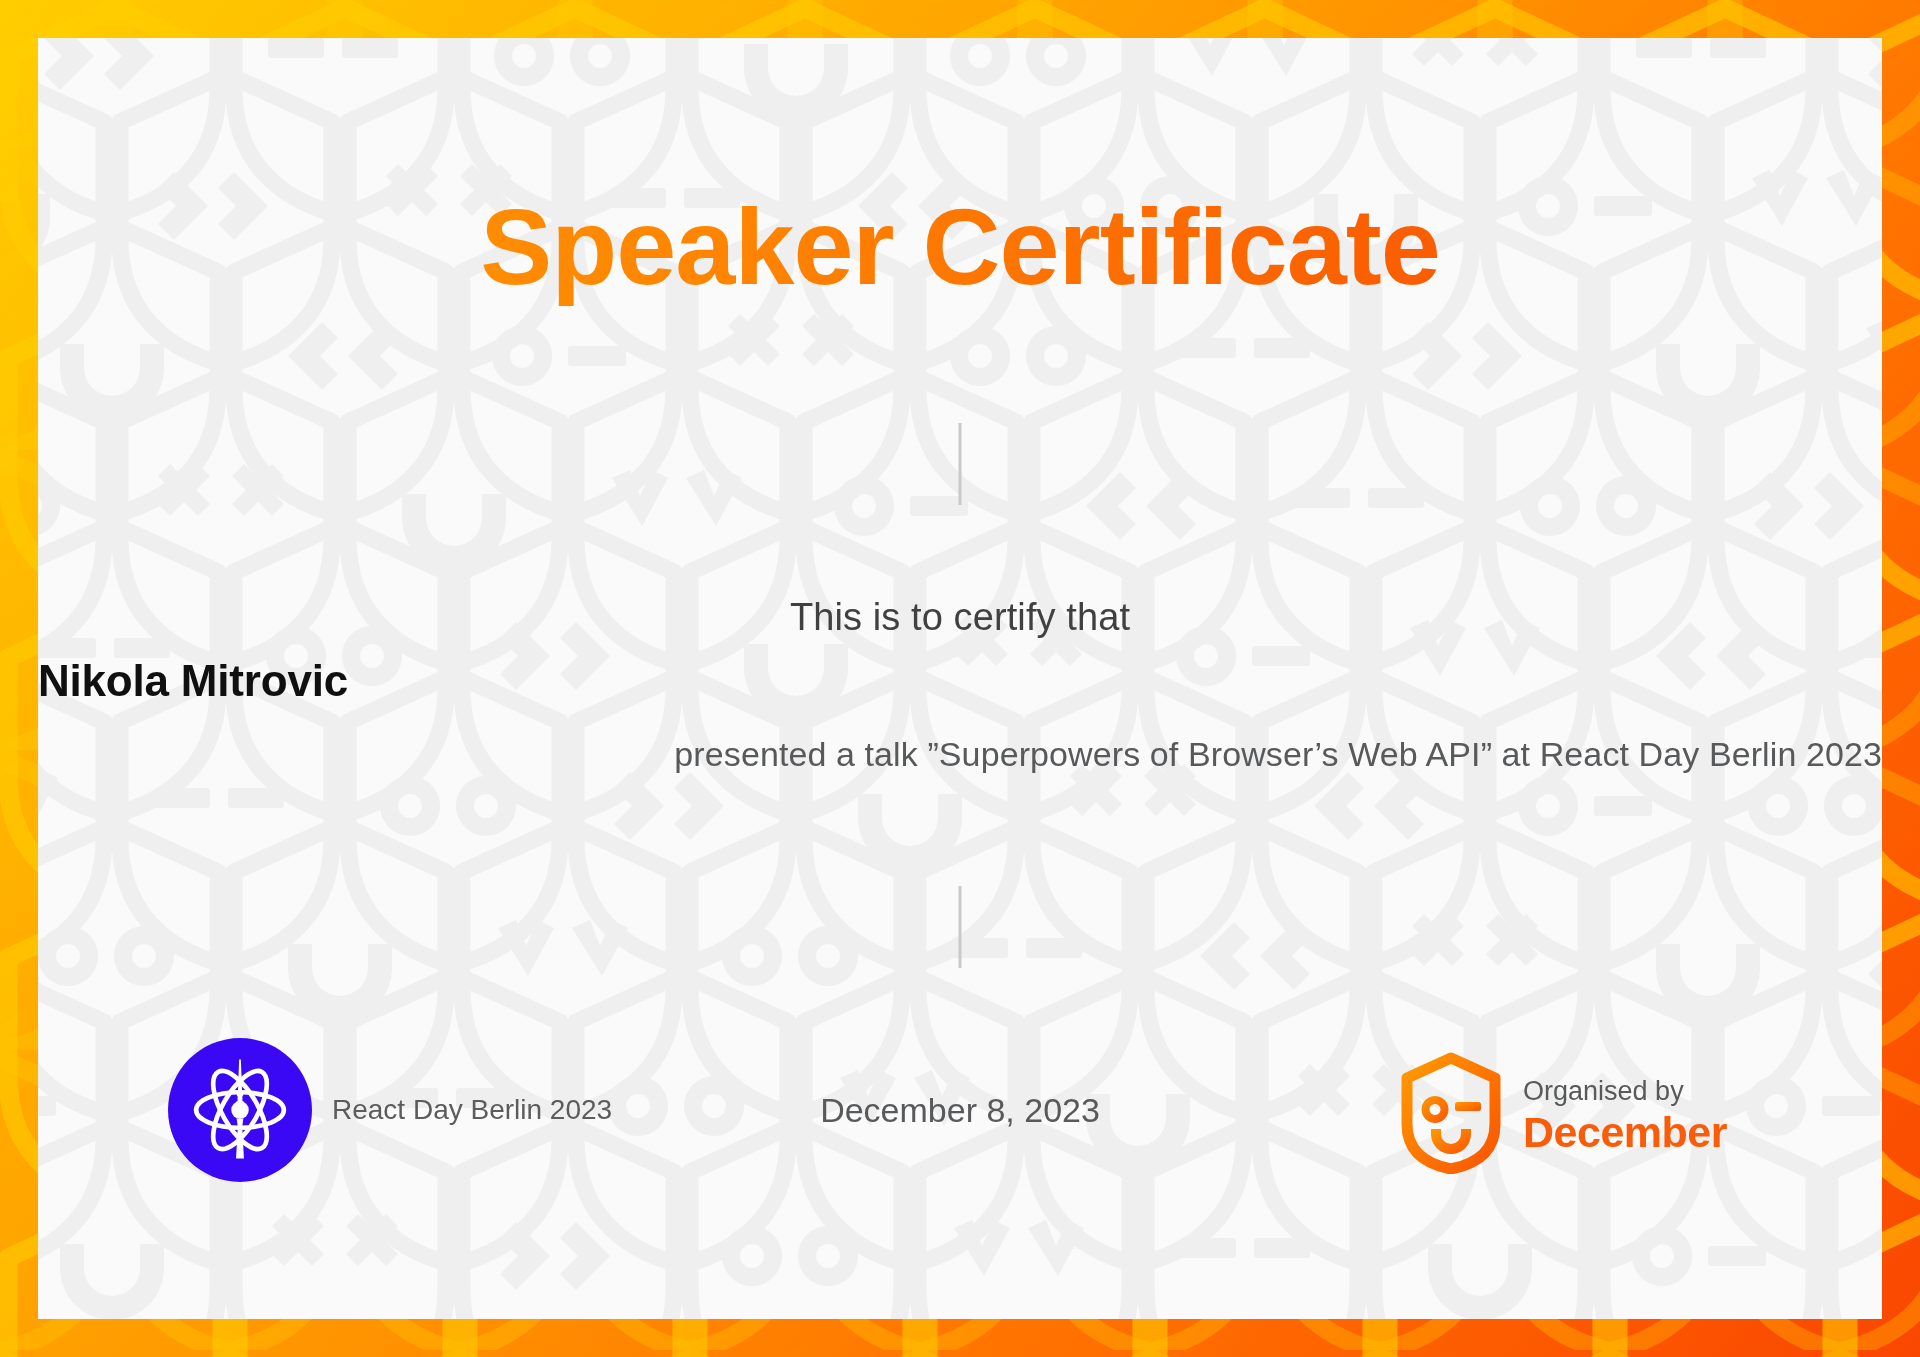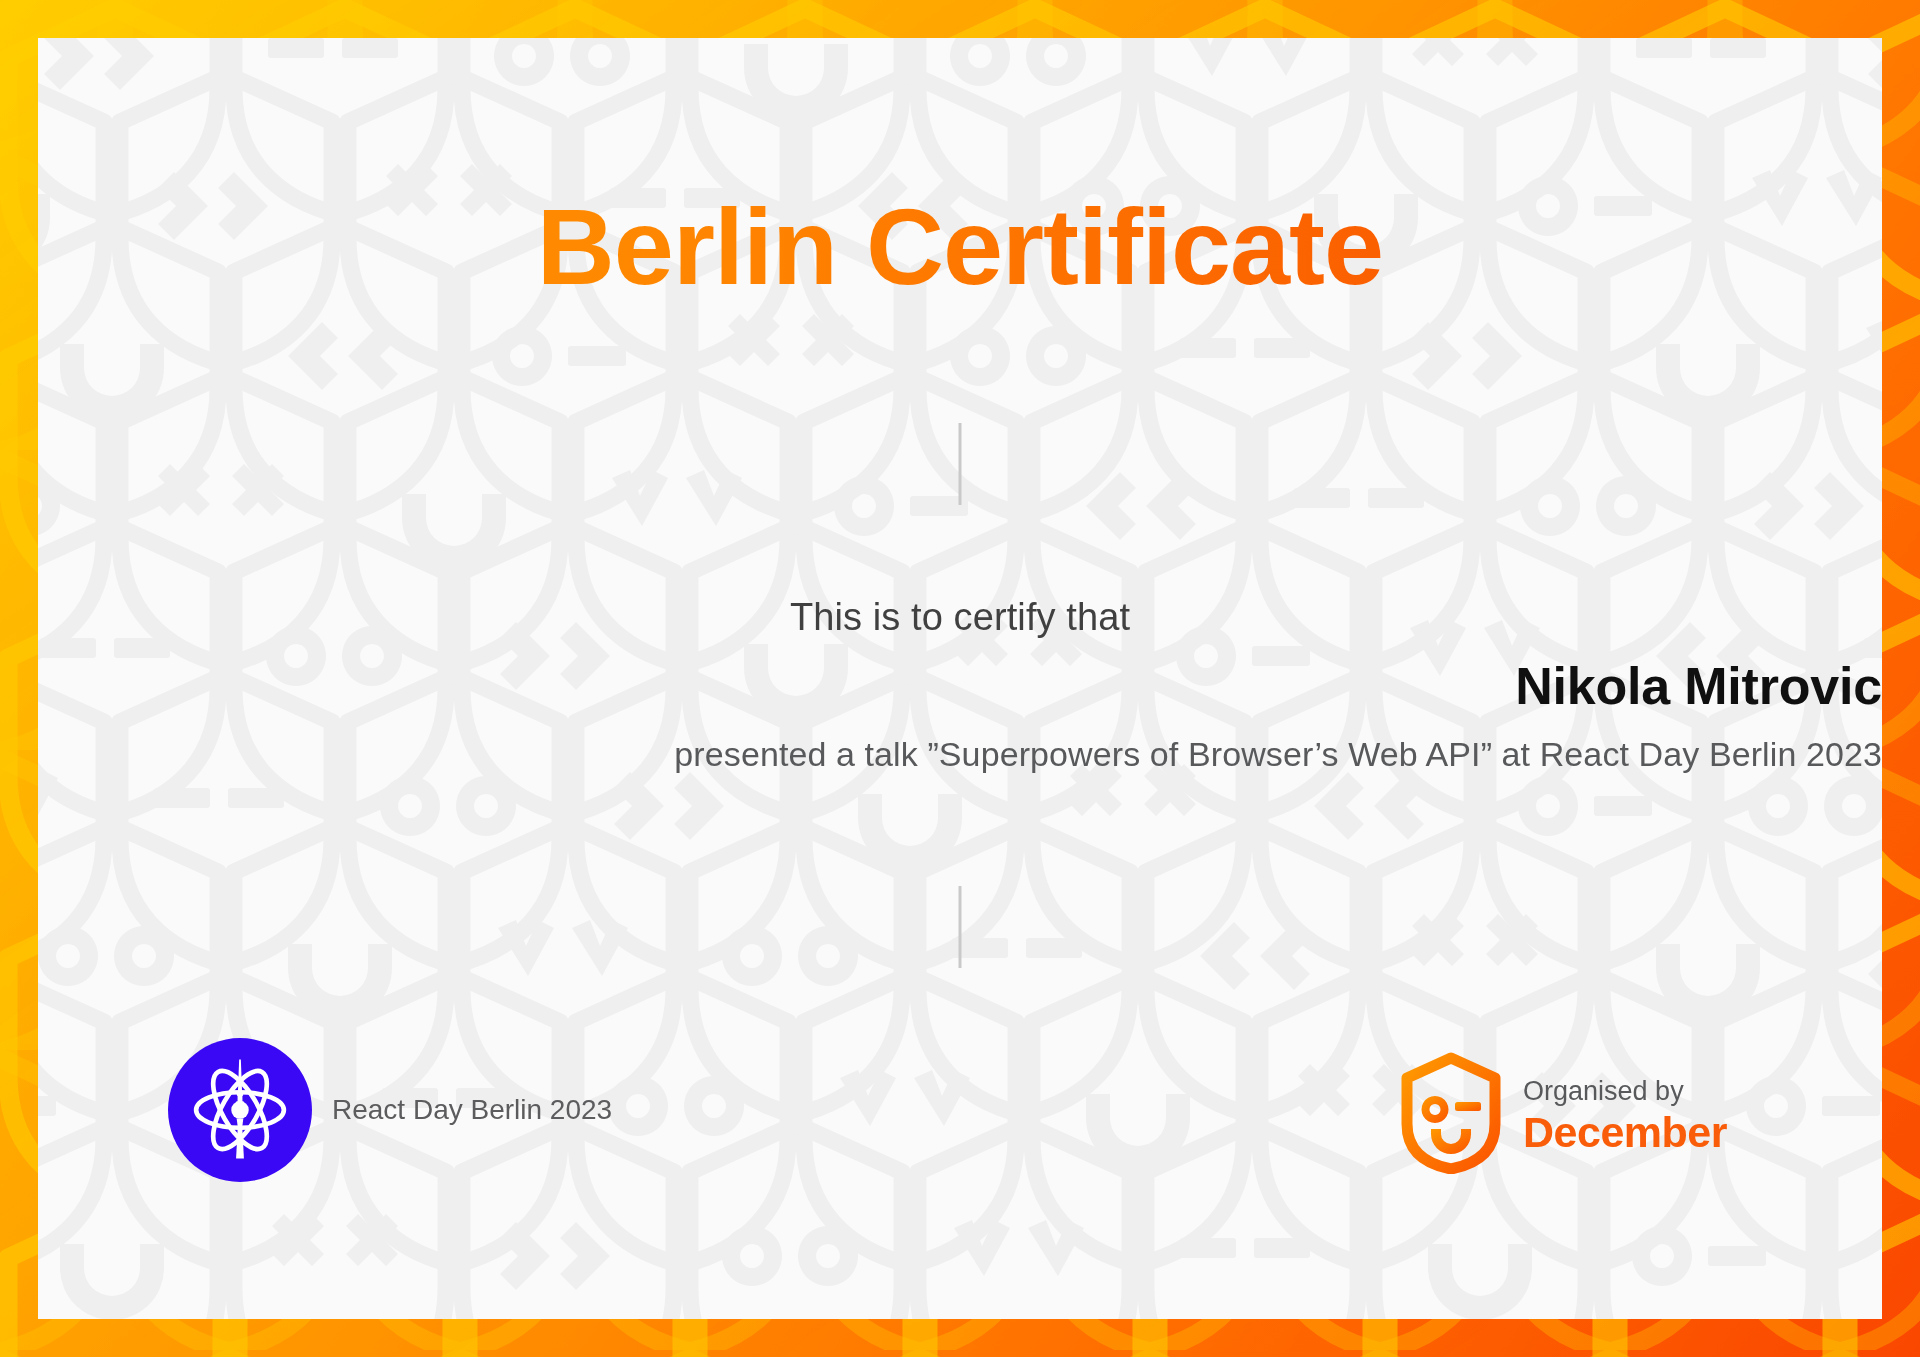--- a/index.html
+++ b/index.html
@@ -94,22 +94,22 @@
     text-align: center;
     font-size: 38px;
     font-weight: 400;
     color: #404040;
     letter-spacing: 0.1px;
   }
   .recipient-name {
     position: absolute;
     left: 0; right: 0;
     top: 618px;
-    text-align: right;
-    font-size: 52px;
+    text-align: left;
+    font-size: 44px;
     font-weight: 700;
     color: #101010;
     letter-spacing: -0.2px;
   }
   .talk-line {
     position: absolute;
     left: 0; right: 0;
     top: 697px;
     text-align: right;
     font-size: 34px;
@@ -610,21 +610,21 @@
           </g>
         <g transform="translate(1784,1080)">
             <use href="#sh"></use>
             <use href="#f-chevL"></use>
           </g>
       </g>
     </svg>
 
     <div class="card-content">
 
-      <div class="title">Berlin Certificate</div>
+      <div class="title">Speaker Certificate</div>
 
       <div class="divider divider-top"></div>
 
       <div class="certify-line">This is to certify that</div>
       <div class="recipient-name">Nikola Mitrovic</div>
       <div class="talk-line">presented a talk ”Superpowers of Browser’s Web API” at React Day Berlin 2023</div>
 
       <div class="divider divider-bottom"></div>
 
       <div class="footer">
@@ -646,20 +646,21 @@
                 <circle cx="60" cy="60" r="9.4"></circle>
                 <path d="M54.6 53.4 L65.4 53.4 L63.6 50.6 L56.4 50.6 Z"></path>
                 <path d="M56.4 69 L63.6 69 L62.4 78 L57.6 78 Z"></path>
                 <path d="M57.6 78 L62.4 78 L64.2 112 L55.8 112 Z"></path>
               </g>
             </svg>
           </div>
           <div class="event-label">React Day Berlin 2023</div>
         </div>
 
+        <div class="date-block">December 8, 2023</div>
 
         <div class="organiser-block">
           <svg width="104" height="122" viewBox="0 0 104 122" xmlns="http://www.w3.org/2000/svg">
             <defs>
               <linearGradient id="gnGrad" x1="0" y1="0" x2="1" y2="1">
                 <stop offset="0" stop-color="#FF9A00"></stop>
                 <stop offset="1" stop-color="#FB5400"></stop>
               </linearGradient>
             </defs>
             <path d="M52 6 L96 26 L96 72 C96 99 78 112 52 117 C26 112 8 99 8 72 L8 26 Z" fill="none" stroke="url(#gnGrad)" stroke-width="11" stroke-linejoin="round"></path>

